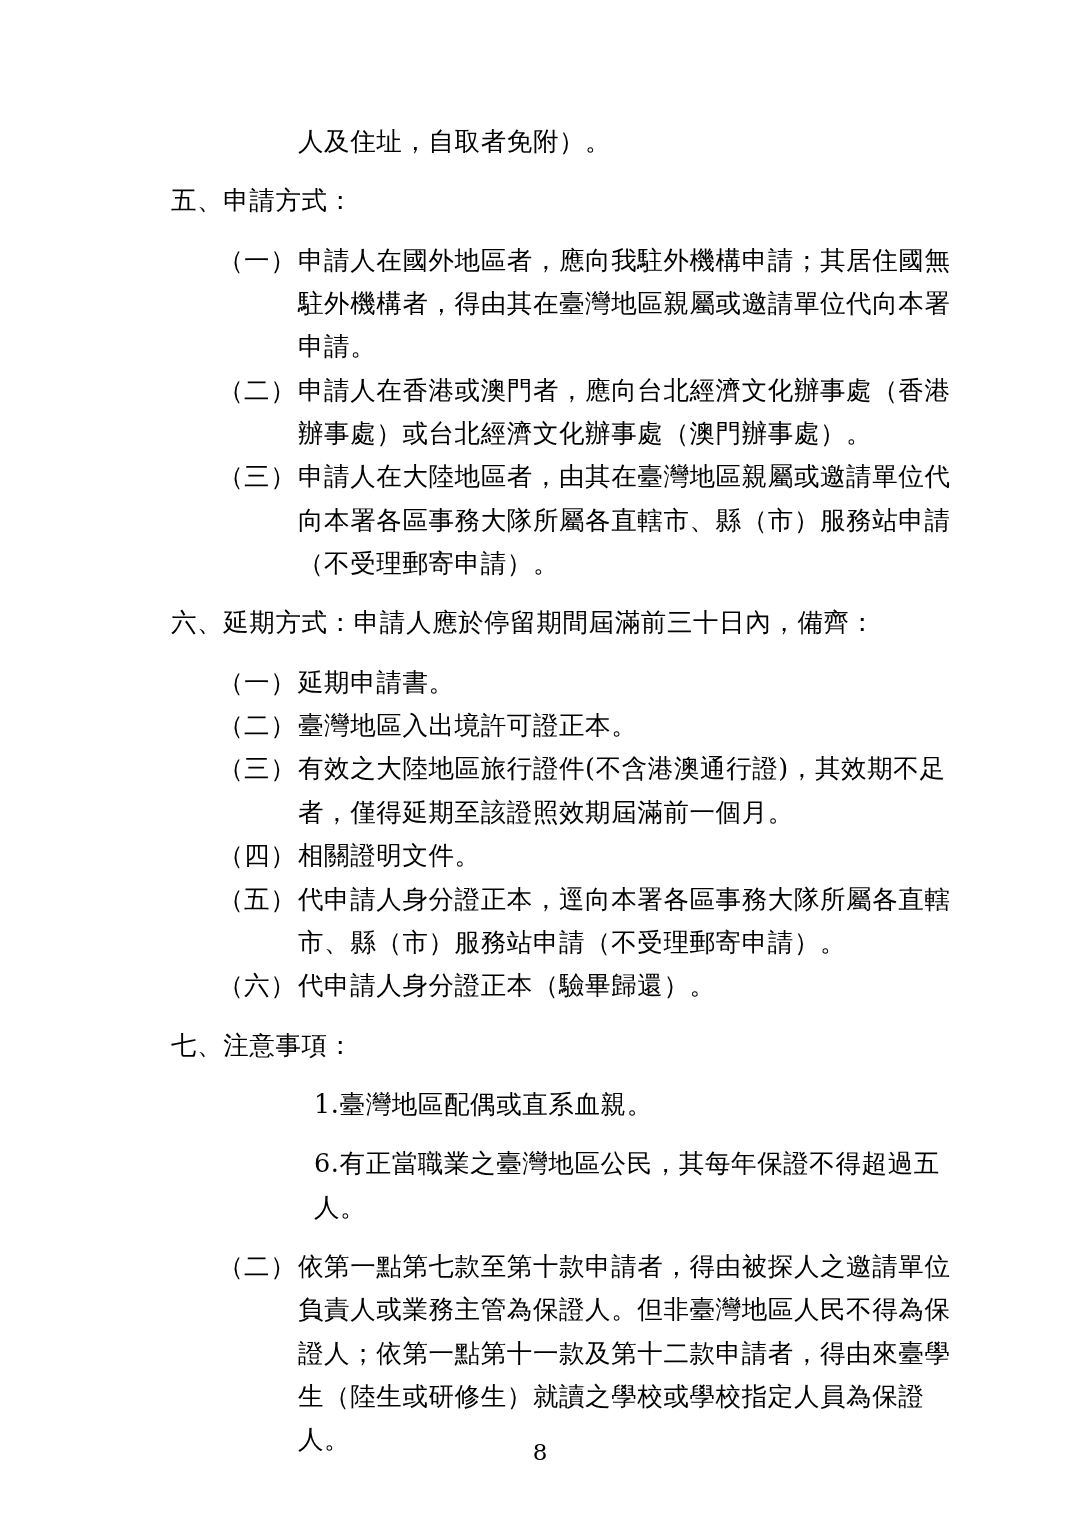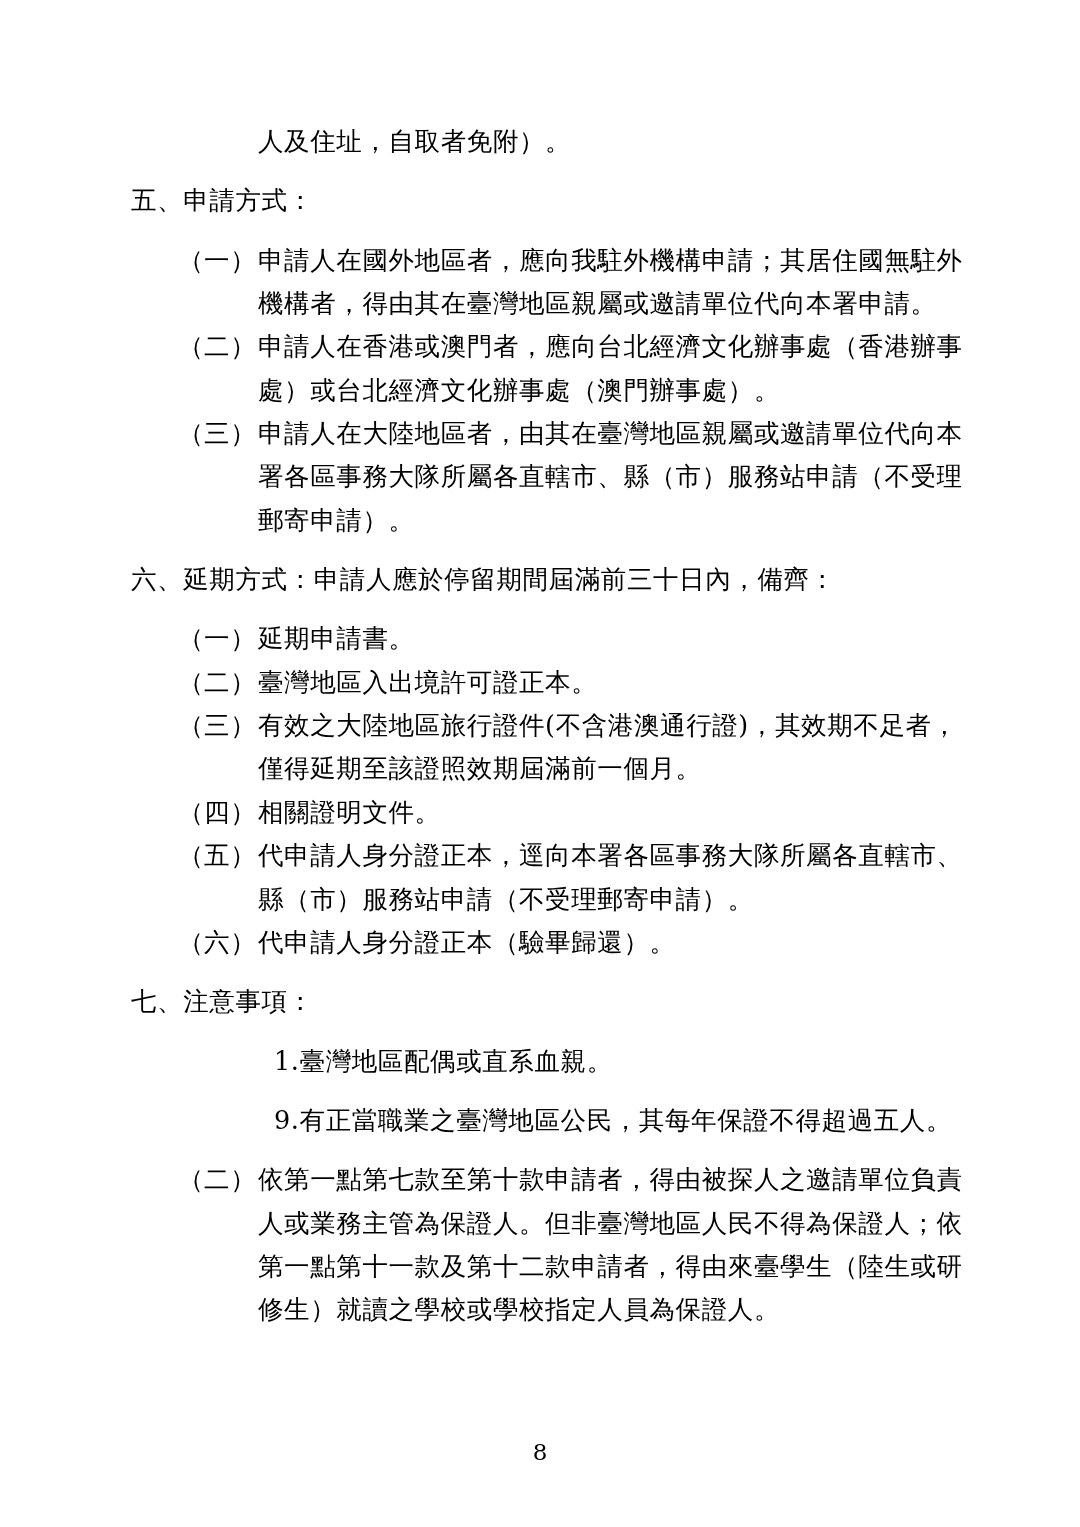--- a/index.html
+++ b/index.html
@@ -13,21 +13,21 @@
     font-family: "DejaVu Serif", "Liberation Serif", serif;
     color: #000000;
     position: relative;
     overflow: hidden;
   }
   .page {
     position: relative;
     width: 1072px;
     height: 1527px;
     box-sizing: border-box;
-    padding: 120px 100px 60px 60px;
+    padding: 120px 100px 60px 100px;
   }
   .doc-body {
     font-size: 25.5px;
     line-height: 1.70;
     letter-spacing: 0.6px;
   }
 
   
   .cont-line {
     margin: 0 0 10px 0;
@@ -113,21 +113,21 @@
       <span class="marker">（五）</span><span>代申請人身分證正本，逕向本署各區事務大隊所屬各直轄市、縣（市）服務站申請（不受理郵寄申請）。</span>
     </p>
     <p class="sub">
       <span class="marker">（六）</span><span>代申請人身分證正本（驗畢歸還）。</span>
     </p>
 
     <p class="clause">
       <span class="clause-head">七、注意事項：</span>
     </p>
     <p class="sub3">1.臺灣地區配偶或直系血親。</p>
-    <p class="sub3">9.有正當職業之臺灣地區公民，其每年保證不得超過五人。</p>
+    <p class="sub3">6.有正當職業之臺灣地區公民，其每年保證不得超過五人。</p>
     <p class="sub">
       <span class="marker">（二）</span><span>依第一點第七款至第十款申請者，得由被探人之邀請單位負責人或業務主管為保證人。但非臺灣地區人民不得為保證人；依第一點第十一款及第十二款申請者，得由來臺學生（陸生或研修生）就讀之學校或學校指定人員為保證人。</span>
     </p>
 
   </div>
 
   <div class="page-number">8</div>
 </div>
 
 </body></html>

